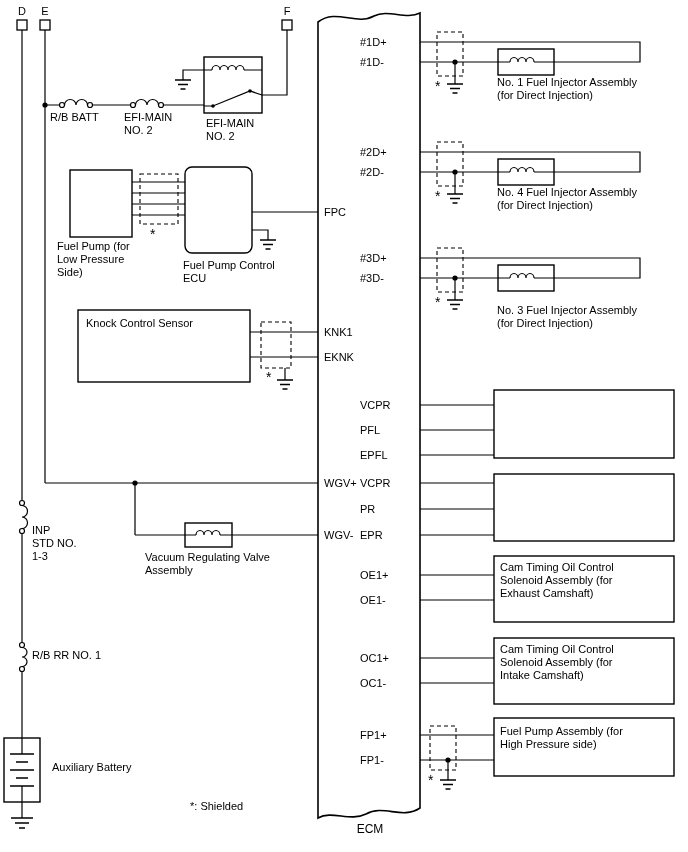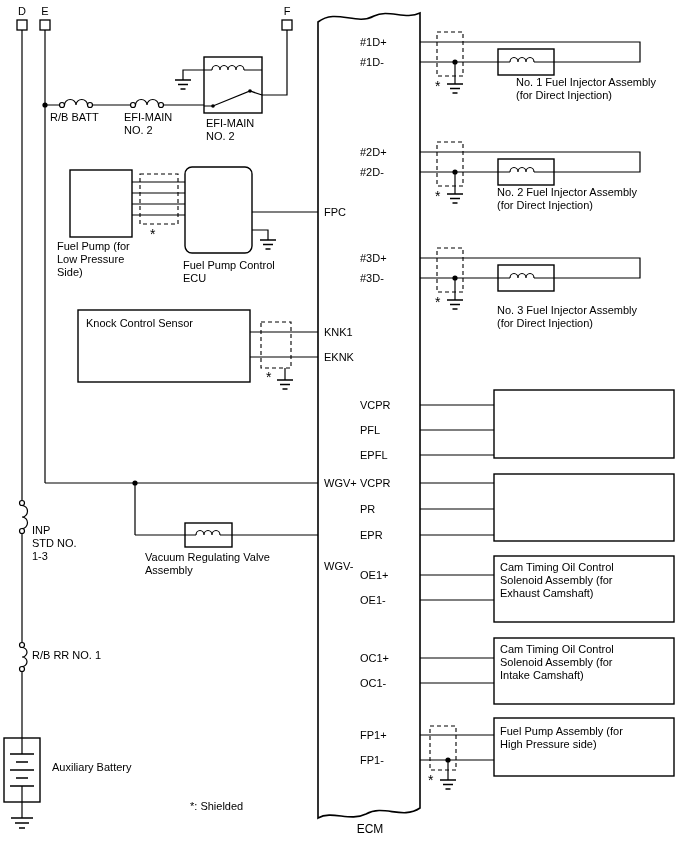--- a/index.html
+++ b/index.html
@@ -200,44 +200,44 @@
 1-3</div>
 <div class="lbl" style="left:32px;top:649px">R/B RR NO. 1</div>
 <div class="lbl" style="left:52px;top:761px">Auxiliary Battery</div>
 <div class="lbl" style="left:190px;top:800px">*: Shielded</div>
 <div class="lbl ecm-lbl ctr" style="left:346px;top:822px;width:48px">ECM</div>
 
 <div class="lbl pin" style="left:324px;top:205px">FPC</div>
 <div class="lbl pin" style="left:324px;top:325px">KNK1</div>
 <div class="lbl pin" style="left:324px;top:350px">EKNK</div>
 <div class="lbl pin" style="left:324px;top:476px">WGV+</div>
-<div class="lbl pin" style="left:324px;top:559px">WGV-</div>
+<div class="lbl pin" style="left:324px;top:528px">WGV-</div>
 
 <div class="lbl pin r" style="left:360px;top:35px">#1D+</div>
 <div class="lbl pin r" style="left:360px;top:55px">#1D-</div>
 <div class="lbl pin r" style="left:360px;top:145px">#2D+</div>
 <div class="lbl pin r" style="left:360px;top:165px">#2D-</div>
 <div class="lbl pin r" style="left:360px;top:251px">#3D+</div>
 <div class="lbl pin r" style="left:360px;top:271px">#3D-</div>
 <div class="lbl pin r" style="left:360px;top:398px">VCPR</div>
 <div class="lbl pin r" style="left:360px;top:423px">PFL</div>
 <div class="lbl pin r" style="left:360px;top:448px">EPFL</div>
 <div class="lbl pin r" style="left:360px;top:476px">VCPR</div>
 <div class="lbl pin r" style="left:360px;top:502px">PR</div>
 <div class="lbl pin r" style="left:360px;top:528px">EPR</div>
 <div class="lbl pin r" style="left:360px;top:568px">OE1+</div>
 <div class="lbl pin r" style="left:360px;top:593px">OE1-</div>
 <div class="lbl pin r" style="left:360px;top:651px">OC1+</div>
 <div class="lbl pin r" style="left:360px;top:676px">OC1-</div>
 <div class="lbl pin r" style="left:360px;top:728px">FP1+</div>
 <div class="lbl pin r" style="left:360px;top:753px">FP1-</div>
 
-<div class="lbl" style="left:516px;top:76px">No. 1 Fuel Injector Assembly
+<div class="lbl" style="left:497px;top:76px">No. 1 Fuel Injector Assembly
 (for Direct Injection)</div>
-<div class="lbl" style="left:497px;top:186px">No. 2 Fuel Injector Assembly
+<div class="lbl" style="left:497px;top:186px">No. 4 Fuel Injector Assembly
 (for Direct Injection)</div>
 <div class="lbl" style="left:497px;top:304px">No. 3 Fuel Injector Assembly
 (for Direct Injection)</div>
 <div class="lbl" style="left:500px;top:561px;width:168px">Cam Timing Oil Control
 Solenoid Assembly (for
 Exhaust Camshaft)</div>
 <div class="lbl" style="left:500px;top:643px;width:168px">Cam Timing Oil Control
 Solenoid Assembly (for
 Intake Camshaft)</div>
 <div class="lbl" style="left:500px;top:725px;width:168px">Fuel Pump Assembly (for

